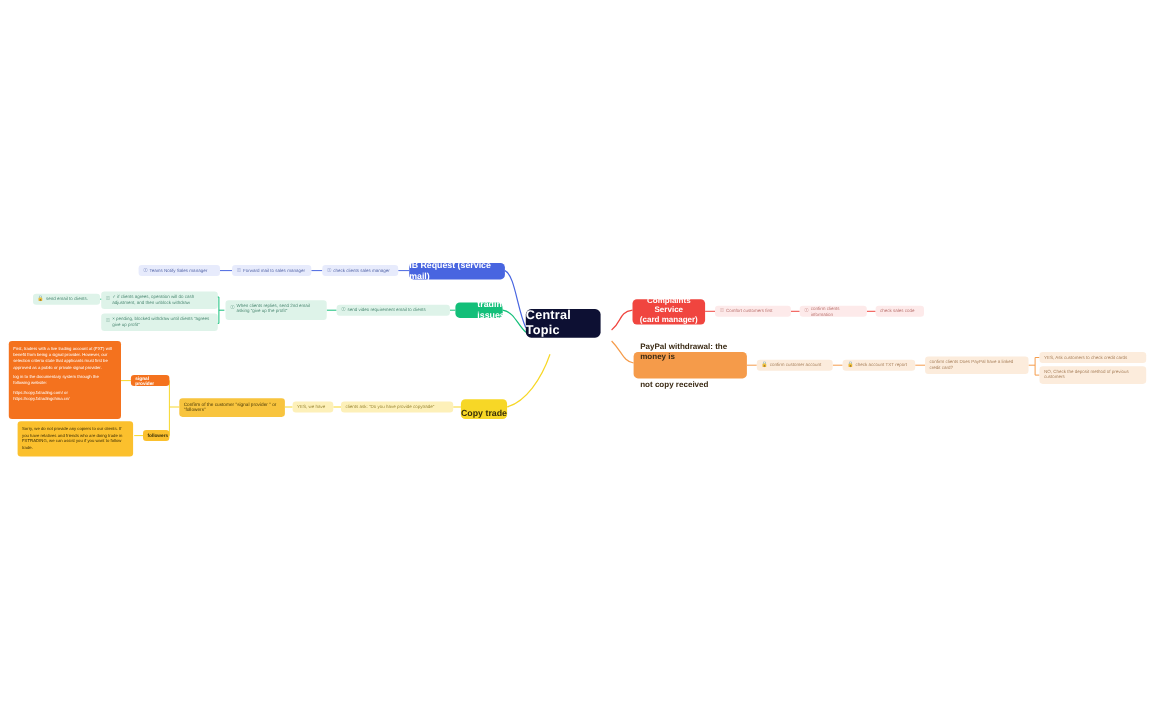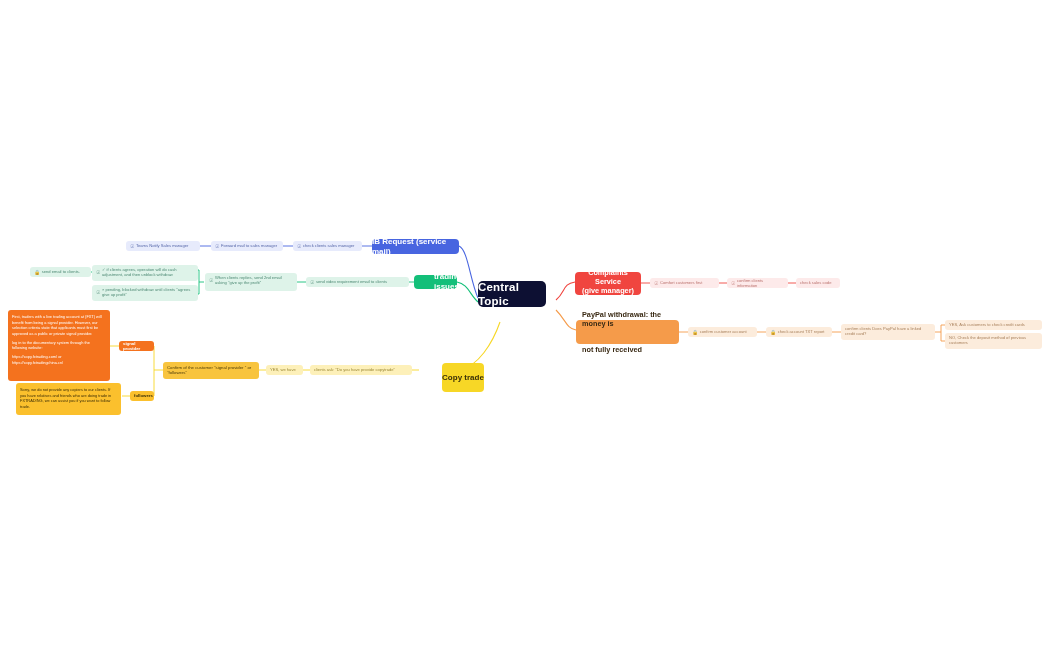--- a/index.html
+++ b/index.html
@@ -282,40 +282,40 @@
     <span class="txt">× pending, blocked withdraw until clients "agrees give up profit"</span>
   </div>
 
   <div class="node leaf-green" style="left:30px; top:267px; width:61px; height:10px;">
     <span class="ico">🔒</span>
     <span class="txt">send email to clients.</span>
   </div>
 
   <div class="node trunk-red" style="left:575px; top:272px; width:66px; height:23px; flex-direction:column; justify-content:flex-end;">
     <span class="txt">Complaints Service</span>
-    <span class="txt">(give manager)</span>
+    <span class="txt">(card manager)</span>
   </div>
 
   <div class="node leaf-red" style="left:650px; top:278px; width:69px; height:10px;">
     <span class="ico">☉</span>
     <span class="txt">Comfort customers first</span>
   </div>
 
   <div class="node leaf-red" style="left:727px; top:278px; width:61px; height:10px;">
     <span class="ico">☉</span>
     <span class="txt">confirm clients information</span>
   </div>
 
   <div class="node leaf-red" style="left:796px; top:278px; width:44px; height:10px;">
     <span class="txt">check sales code</span>
   </div>
 
   <div class="node trunk-orange" style="left:576px; top:320px; width:103px; height:24px; flex-direction:column; align-items:flex-start; justify-content:center;gap:16px;">
     <span class="txt">PayPal withdrawal: the money is</span>
-    <span class="txt">not fully received</span>
+    <span class="txt">not copy received</span>
   </div>
 
   <div class="node leaf-orange" style="left:688px; top:327px; width:69px; height:10px;">
     <span class="ico">🔒</span>
     <span class="txt">confirm customer account</span>
   </div>
 
   <div class="node leaf-orange" style="left:766px; top:327px; width:66px; height:10px;">
     <span class="ico">🔒</span>
     <span class="txt">check account TXT report</span>
@@ -326,21 +326,21 @@
   </div>
 
   <div class="node leaf-orange" style="left:945px; top:320px; width:97px; height:10px;">
     <span class="txt">YES, Ask customers to check credit cards</span>
   </div>
 
   <div class="node leaf-orange" style="left:945px; top:333px; width:97px; height:16px; align-items:flex-start;">
     <span class="txt">NO, Check the deposit method of previous customers</span>
   </div>
 
-  <div class="node trunk-yellow" style="left:442px; top:363px; width:42px; height:29px;">
+  <div class="node trunk-yellow" style="left:419px; top:363px; width:42px; height:18px;align-items:flex-end;">
     <span class="txt">Copy trade</span>
   </div>
 
   <div class="node leaf-yellow" style="left:310px; top:365px; width:102px; height:10px;">
     <span class="txt">clients ask: "Do you have provide copytrade"</span>
   </div>
 
   <div class="node leaf-yellow" style="left:266px; top:365px; width:37px; height:10px;">
     <span class="txt">YES, we have</span>
   </div>

